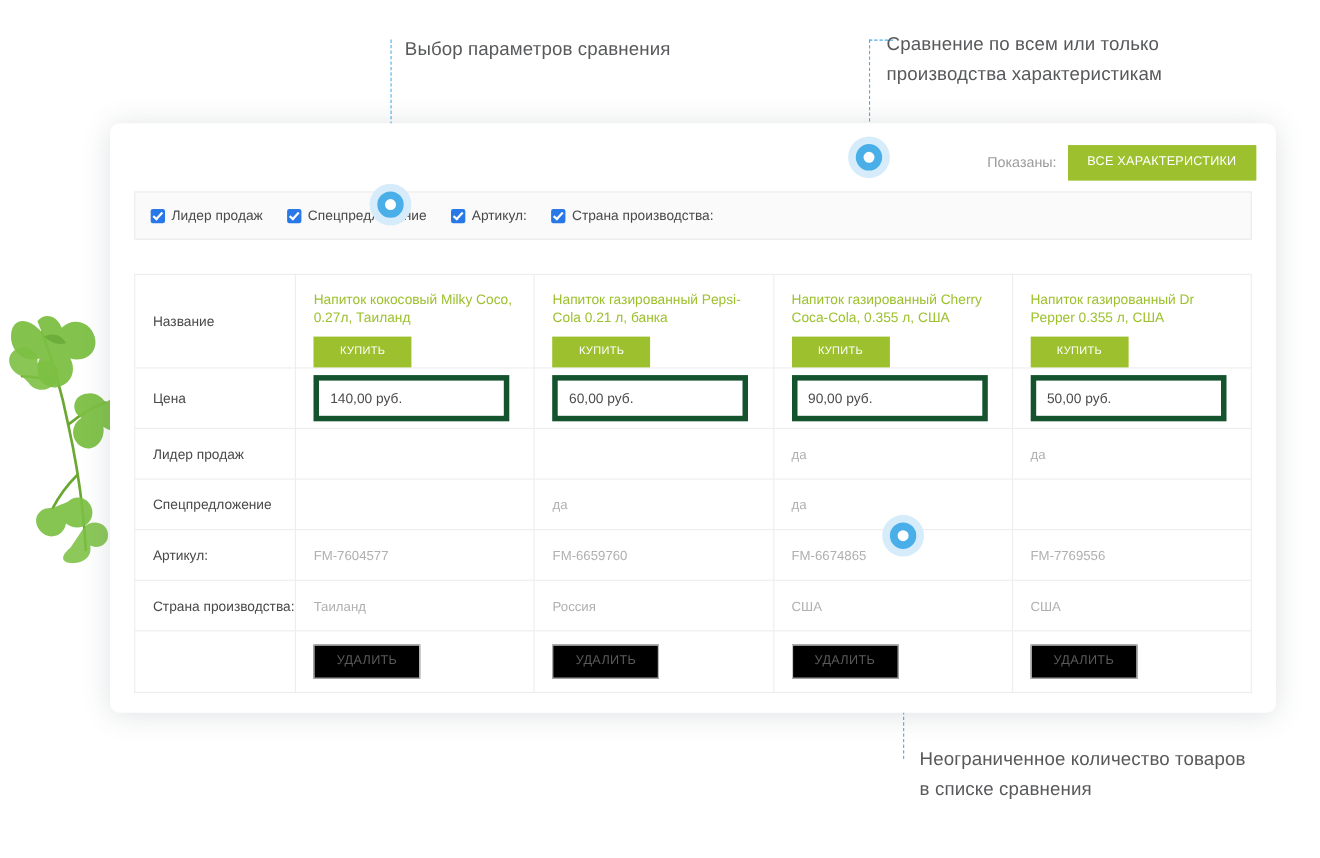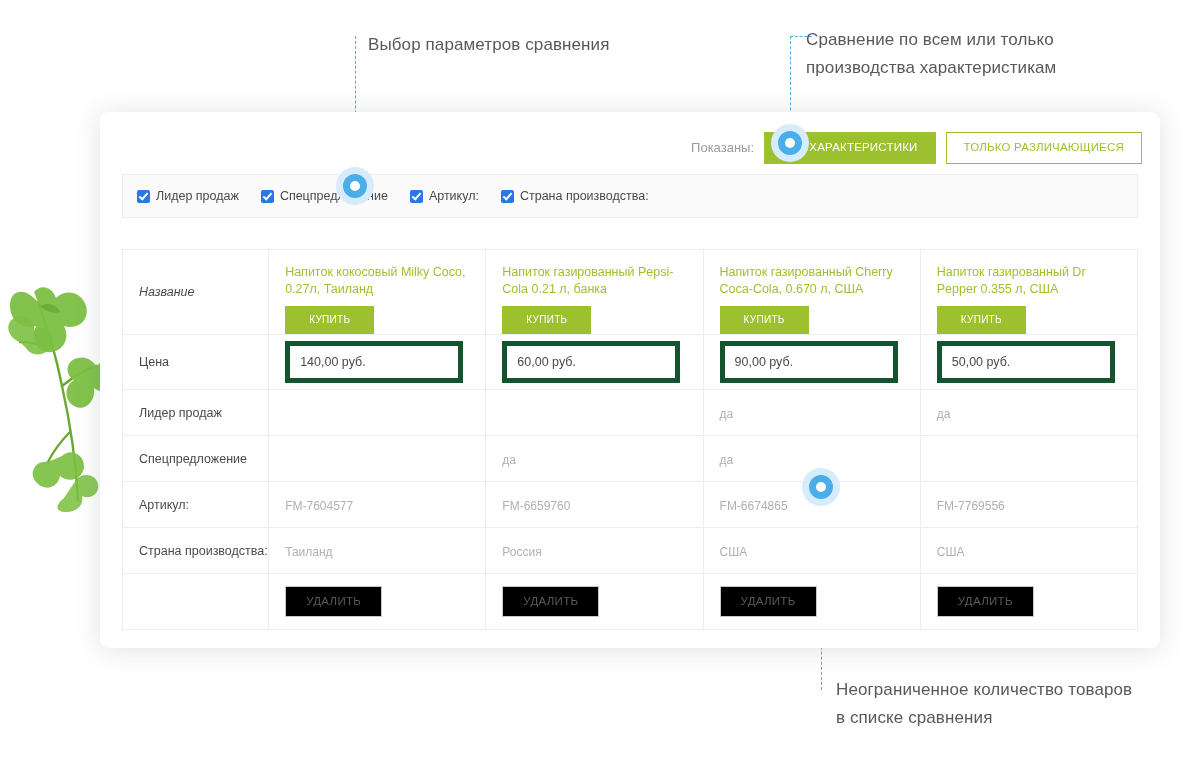--- a/index.html
+++ b/index.html
@@ -193,21 +193,21 @@
   td.lbl {
     font-size: 12.5px;
     color: #4a4a4a;
     padding: 0 0 0 16px;
   }
   td.cell {
     padding: 0 0 0 16px;
   }
 
   .row-name td    { height: 84px; vertical-align: top; }
-  .row-name td.lbl{ vertical-align: middle; font-style: italic; }
+  .row-name td.lbl{ vertical-align: middle; }
   .row-price td   { height: 54px; }
   .row-attr td    { height: 45px; }
   .row-del td     { height: 55px; }
 
   .prod-name {
     display: block;
     color: #9dc12e;
     font-size: 12.5px;
     line-height: 17px;
     margin: 14px 18px 8px 0;
@@ -285,21 +285,20 @@
 
 <div class="annotation" id="anno-params">Выбор параметров сравнения</div>
 <div class="annotation" id="anno-compare">Сравнение по всем или только производства характеристикам</div>
 <div class="annotation" id="anno-unlimited">Неограниченное количество товаров в списке сравнения</div>
 
 <div class="card">
 
   <div class="topbar">
     <span class="topbar-label">Показаны:</span>
     <button class="btn-mode active">ВСЕ ХАРАКТЕРИСТИКИ</button>
-    <button class="btn-mode">ТОЛЬКО РАЗЛИЧАЮЩИЕСЯ</button>
   </div>
 
   <div class="params-panel">
     <div class="params-list">
       <label class="param-item">
         <span class="cbx"></span>
         <span>Лидер продаж</span>
       </label>
       <label class="param-item">
         <span class="cbx"></span>
@@ -330,21 +329,21 @@
         <td class="lbl">Название</td>
         <td class="cell">
           <a class="prod-name">Напиток кокосовый Milky Coco, 0.27л, Таиланд</a>
           <button class="btn-buy">КУПИТЬ</button>
         </td>
         <td class="cell">
           <a class="prod-name">Напиток газированный Pepsi-Cola 0.21 л, банка</a>
           <button class="btn-buy">КУПИТЬ</button>
         </td>
         <td class="cell">
-          <a class="prod-name">Напиток газированный Cherry Coca-Cola, 0.670 л, США</a>
+          <a class="prod-name">Напиток газированный Cherry Coca-Cola, 0.355 л, США</a>
           <button class="btn-buy">КУПИТЬ</button>
         </td>
         <td class="cell">
           <a class="prod-name">Напиток газированный Dr Pepper 0.355 л, США</a>
           <button class="btn-buy">КУПИТЬ</button>
         </td>
       </tr>
 
       <tr class="row-price">
         <td class="lbl">Цена</td>

